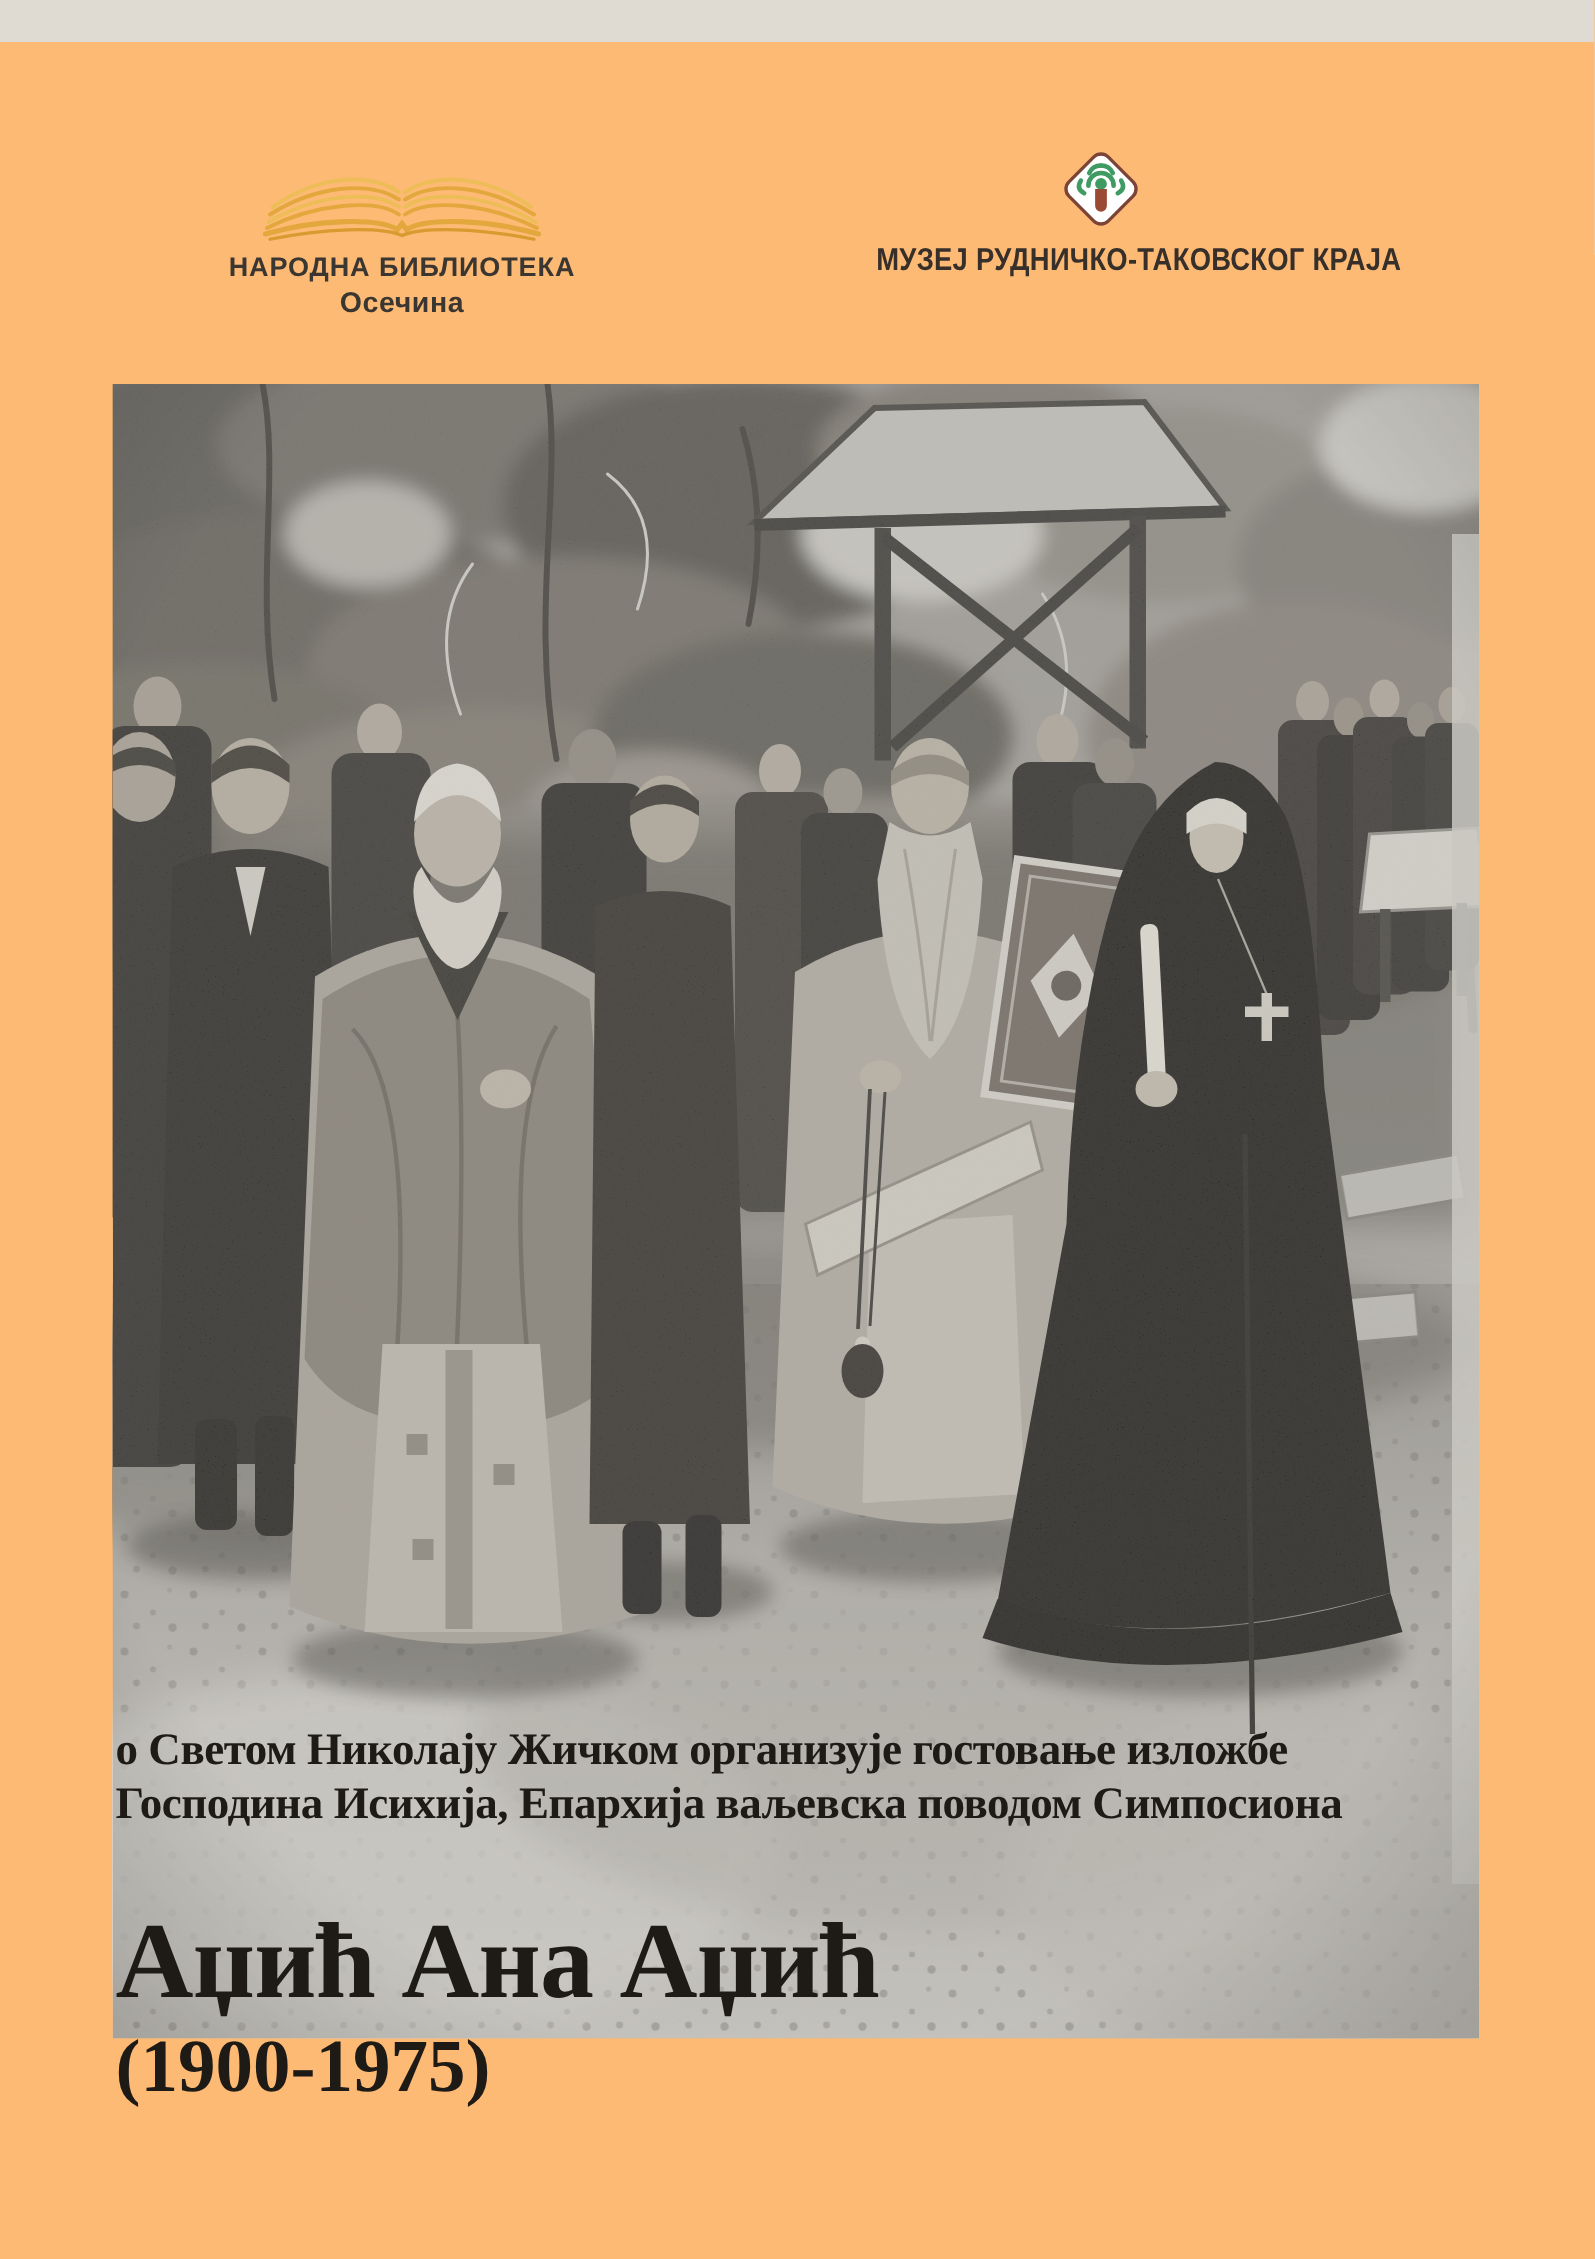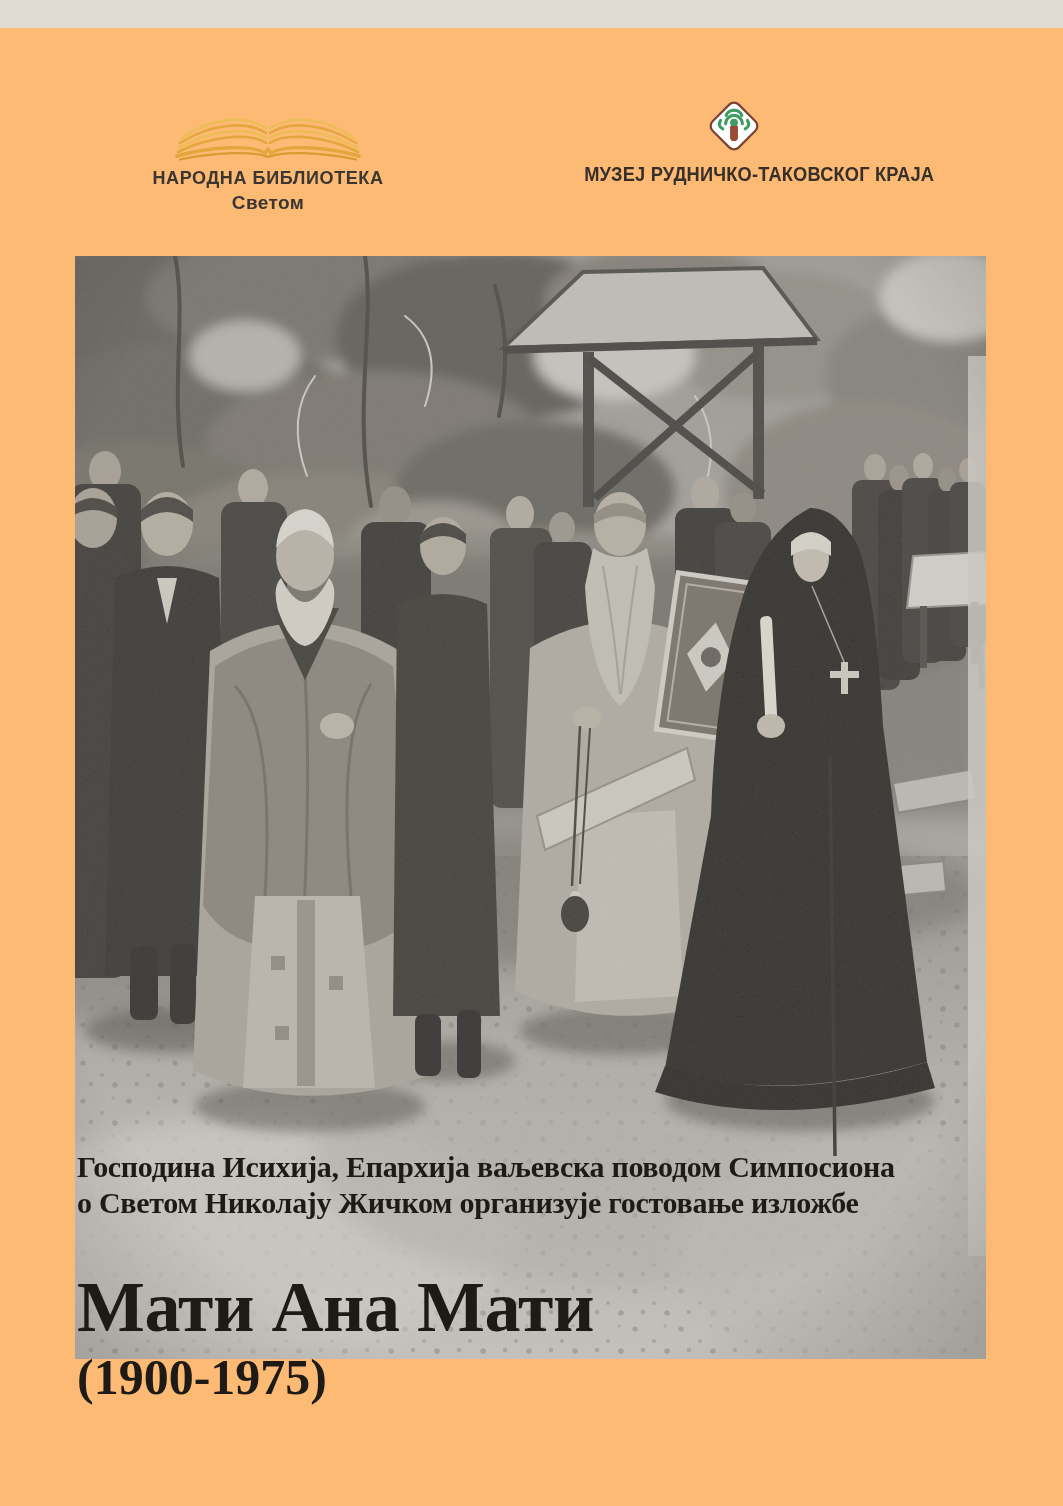--- a/index.html
+++ b/index.html
@@ -66,21 +66,21 @@
         <path d="M6,40 C38,24 78,20 94,31"></path>
         <path d="M182,26 C154,6 120,2 98,16" stroke="#edbd57"></path>
         <path d="M184,31 C154,12 118,8 98,21"></path>
         <path d="M185,36 C154,18 116,14 98,26" stroke="#edbd57"></path>
         <path d="M186,40 C154,24 114,20 98,31"></path>
         <path d="M5,44 C40,34 80,33 93,41 L96,37 L99,41 C112,33 152,34 187,44" stroke-width="3.4"></path>
         <path d="M8,47.5 C44,40 82,39 96,45 C110,39 148,40 184,47.5" stroke-width="2.2" stroke="#d99a30"></path>
       </g>
     </svg>
     <div class="lib-line1 lib-ink" style="color: rgb(58, 54, 49);">НАРОДНА БИБЛИОТЕКА</div>
-    <div class="lib-line2 lib-ink" style="color: rgb(58, 54, 49);">Светом</div>
+    <div class="lib-line2 lib-ink" style="color: rgb(58, 54, 49);">Осечина</div>
   </div>
 
   <div class="logo logo-museum">
     <svg width="56" height="56" viewBox="0 0 100 100">
       <rect x="17" y="17" width="66" height="66" rx="12" fill="#ffffff" stroke="#7c4437" stroke-width="4" transform="rotate(45 50 50)"></rect>
       <g fill="none" stroke="#3f9b62" stroke-width="5.5" stroke-linecap="round">
         <path d="M35,46 A15,15 0 0 1 65,46"></path>
         <path d="M30,55 Q20,50 26,40"></path>
         <path d="M70,55 Q80,50 74,40"></path>
         <path d="M36,31 Q40,22 50,22"></path>
@@ -317,19 +317,19 @@
         </g>
         <line x1="755" y1="500" x2="760" y2="900" stroke="#1b1916" stroke-width="3.5"></line>
       </g>
 
       <rect width="911" height="1103" fill="url(#gVign)"></rect>
       <rect width="911" height="1103" filter="url(#fGrain)" opacity="0.3"></rect>
     </svg>
   </div>
 
   <div class="serif-ink blessing ink" style="color: rgb(30, 26, 22);">
+    <div>о Светом Николају Жичком организује гостовање изложбе</div>
     <div>Господина Исихија, Епархија ваљевска поводом Симпосиона</div>
-    <div>о Светом Николају Жичком организује гостовање изложбе</div>
   </div>
-  <div class="serif-ink title ink" style="color: rgb(30, 26, 22);">Мати Ана Мати</div>
+  <div class="serif-ink title ink" style="color: rgb(30, 26, 22);">Аџић Ана Аџић</div>
   <div class="serif-ink years ink" style="color: rgb(30, 26, 22);">(1900-1975)</div>
 
 </div>
 
 </body></html>

